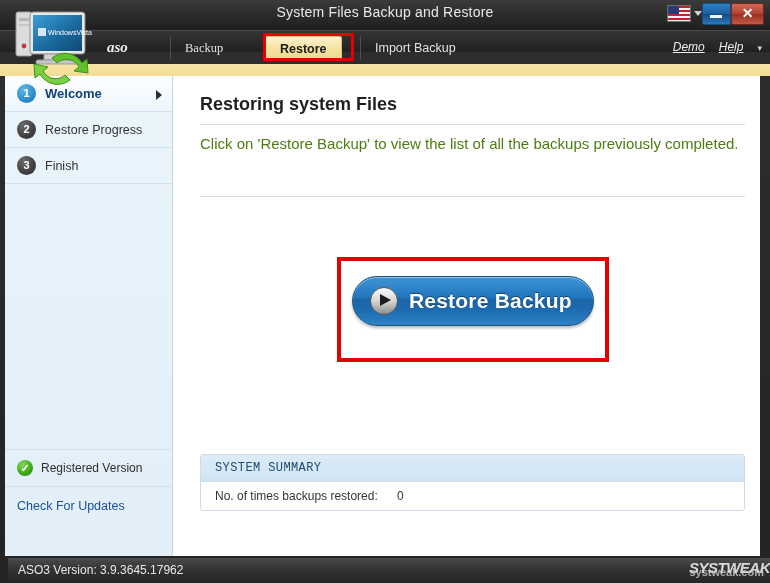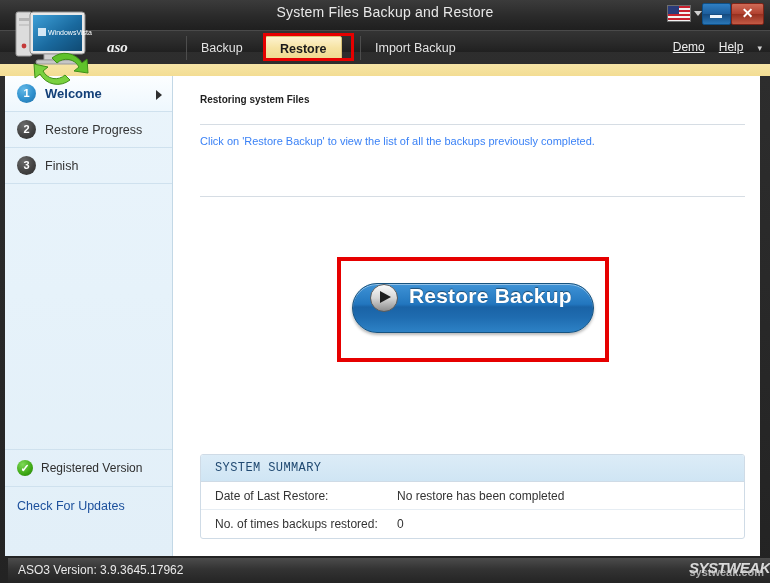--- a/index.html
+++ b/index.html
@@ -120,21 +120,21 @@
     top: 5px;
     height: 24px;
     line-height: 24px;
     padding: 0 14px;
     color: #e3e3e3;
     font-size: 12.5px;
     white-space: nowrap;
     box-sizing: border-box;
   }
   .tab.left-sep { border-left: 1px solid #4d4d4d; }
-  .tab-backup { left: 16px; }
+  .tab-backup { left: 0; font-family: Liberation Serif, serif; }
   .tab-restore {
     left: 95px;
     background: linear-gradient(180deg,#fdf3cf 0%,#f6e3a3 50%,#efd98f 100%);
     color: #1b1b1b;
     font-weight: bold;
     border-radius: 2px;
     border: 1px solid #d8c177;
   }
   .tab-import { left: 190px; }
   .tab-highlight {
@@ -145,21 +145,21 @@
     box-sizing: border-box;
     z-index: 5;
   }
   .right-links {
     position: absolute;
     right: 8px; top: 9px;
     color: #ededed;
     font-size: 12px;
   }
   .right-links span { margin-left: 14px; }
-  .right-links u { text-decoration: underline; }
+  .right-links u { text-decoration: underline; font-style: italic; }
   .help-caret {
     display: inline-block;
     margin-left: 5px;
     color: #d0d0d0;
     font-size: 9px;
   }
 
   
   .yellow-strip {
     position: absolute;
@@ -256,57 +256,58 @@
   
   .main {
     position: absolute;
     left: 169px; top: 0;
     width: 586px; height: 480px;
     background: #fff;
   }
   .page-title {
     position: absolute;
     left: 26px; top: 18px;
-    font-size: 10px;
+    font-size: 18px;
     font-weight: bold;
     color: #1f1f1f;
   }
   .rule {
     position: absolute;
     left: 26px;
     width: 545px;
     height: 1px;
     background: #d6dde4;
   }
   .rule-1 { top: 48px; }
   .rule-2 { top: 120px; }
   .page-desc {
     position: absolute;
     left: 26px; top: 59px;
-    font-size: 11px;
-    color: #3b82f6;
+    font-size: 15px;
+    color: #4d7c0f;
   }
 
   .btn-highlight {
     position: absolute;
     left: 163px; top: 181px;
     width: 272px; height: 105px;
     border: 4px solid #e60000;
     box-sizing: border-box;
     background: #fff;
   }
   .restore-btn {
     position: absolute;
-    left: 178px; top: 207px;
+    left: 178px; top: 200px;
     width: 242px; height: 50px;
     border-radius: 25px;
     background: linear-gradient(180deg,#3f93d6 0%,#2276be 42%,#1a63a6 48%,#1f6cb0 70%,#2d82c6 100%);
     border: 1px solid #17537f;
     box-shadow: inset 0 1px 0 rgba(255,255,255,.45), 0 2px 3px rgba(0,0,0,.28);
     display: flex;
+    align-items: center;
     cursor: pointer;
     box-sizing: border-box;
   }
   .play-icon {
     width: 26px; height: 26px;
     border-radius: 50%;
     margin-left: 17px;
     margin-right: 11px;
     background: linear-gradient(180deg,#fbfbfb 0%,#d6d6d6 50%,#8e8e8e 100%);
     border: 1px solid #5c5c5c;
@@ -509,24 +510,20 @@
         <div class="btn-highlight"></div>
 
         <div class="restore-btn">
           <div class="play-icon"></div>
           <div class="restore-btn-label">Restore Backup</div>
         </div>
 
         <div class="summary">
           <div class="summary-head">SYSTEM SUMMARY</div>
           <div class="summary-row">
-            <div class="summary-key">Date of Last Restore:</div>
-            <div class="summary-val">No restore has been completed</div>
-          </div>
-          <div class="summary-row">
             <div class="summary-key">No. of times backups restored:</div>
             <div class="summary-val">0</div>
           </div>
         </div>
       </div>
     </div>
 
     <div class="statusbar">
       <div class="status-text">ASO3 Version: 3.9.3645.17962</div>
       <div class="watermark">SYSTWEAK</div>

